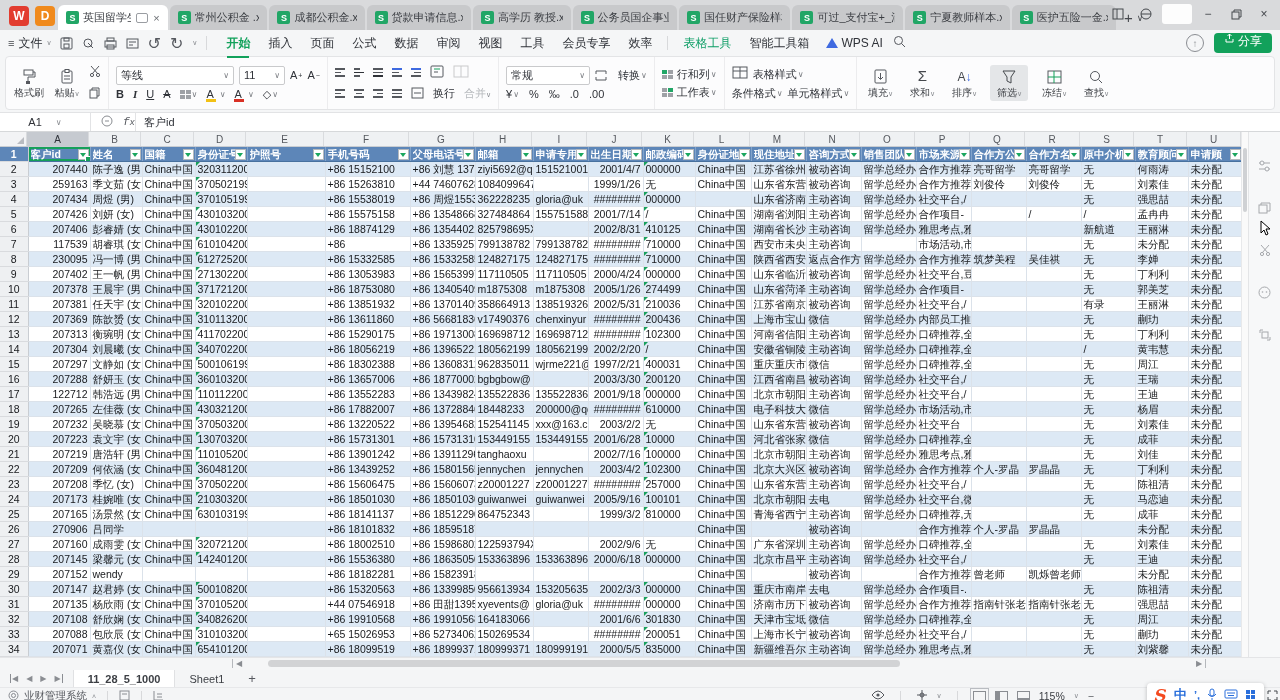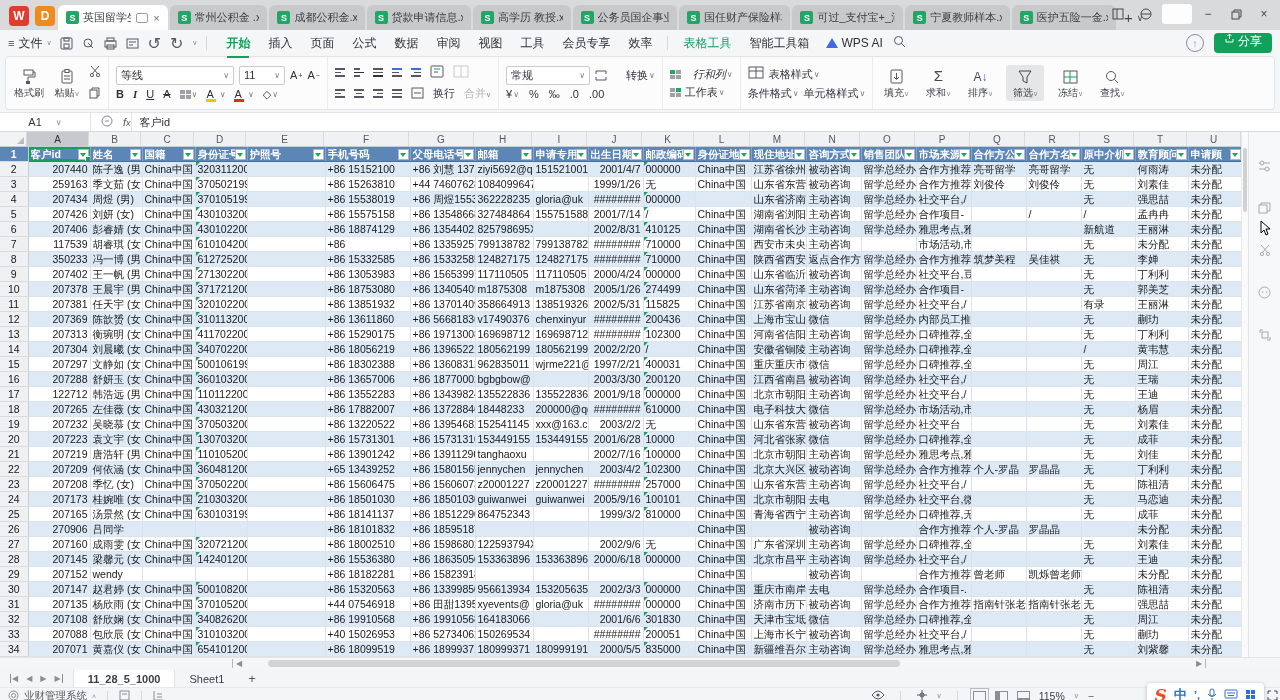--- a/index.html
+++ b/index.html
@@ -67,21 +67,21 @@
   .tlabel2{font-size:11px;color:#2f3238;white-space:nowrap;}
   .gridic{display:inline-grid;grid-template-columns:5px 5px;grid-template-rows:4px 4px;gap:1px;}
   .gridic i{background:#9ea1a6;}
   .gridic i.g{background:#21a666;}
   
   .formulabar{height:18px;background:#fff;border-top:1px solid #e2e3e5;border-bottom:1px solid #d6d8da;
               display:flex;align-items:center;font-size:11px;color:#2f3238;}
   .namebox{width:90px;display:flex;align-items:center;justify-content:center;gap:14px;border-right:1px solid #e2e3e5;height:100%;}
   .namebox .dd{font-size:8px;color:#8a8d92;}
   .fxzone{display:flex;align-items:center;gap:10px;padding-left:10px;}
-  .fx{font-family:Liberation Sans, sans-serif;font-style:italic;color:#55585e;}
+  .fx{font-family:Liberation Mono, monospace;font-style:italic;color:#55585e;}
   .fcontent{border-left:1px solid #e2e3e5;padding-left:8px;height:100%;display:flex;align-items:center;}
   
   .gridwrap{height:525px;display:flex;background:#fff;position:relative;}
   .tablearea{width:1242px;overflow:hidden;}
   .colletters{height:14px;display:flex;background:#eff1f3;border-bottom:1px solid #c9cdd2;}
   .cl{box-sizing:border-box;border-right:1px solid #d9dbde;font-size:10px;color:#55585e;
       display:flex;align-items:center;justify-content:center;height:14px;}
   .cl.corner{position:relative;background:#f2f3f5;}
   .cl.corner::after{content:"";position:absolute;right:2px;bottom:2px;border-left:7px solid transparent;border-bottom:7px solid #b9bcc1;}
   .cl.sel{background:#c6cad0;color:#2f3238;}
@@ -442,21 +442,21 @@
       <div class="rrow">
         <span class="rsel" style="width:74px;">
               <span>常规</span>
               <span class="dd">∨</span>
             </span>
         <span class="chip">
               <svg width="12" height="11">
                 <polyline points="1,4 1,1 11,1 11,4" fill="none" stroke="#55585e"></polyline>
                 <polyline points="11,7 11,10 1,10 1,7" fill="none" stroke="#55585e"></polyline>
               </svg>
-              <span style="margin-left:18px;">转换</span>
+              <span style="margin-left:10px;">转换</span>
               <span class="dd">∨</span>
             </span>
       </div>
       <div class="rrow" style="gap:10px;">
         <span class="chip">
               <span>¥</span>
               <span class="dd">∨</span>
             </span>
         <span class="chip">%</span>
         <span class="chip">‰</span>
@@ -468,21 +468,21 @@
 
   <div class="rgroup">
     <div class="rstack">
       <span class="chip">
             <span class="gridic">
               <i class="g"></i>
               <i></i>
               <i></i>
               <i></i>
             </span>
-            <span style="margin-left:11px;font-style:italic;">行和列</span>
+            <span style="margin-left:3px;">行和列</span>
             <span class="dd">∨</span>
           </span>
       <span class="chip">
             <span class="gridic">
               <i></i>
               <i class="g"></i>
               <i></i>
               <i></i>
             </span>
             <span style="margin-left:3px;">工作表</span>
@@ -860,21 +860,21 @@
             <td></td>
             <td class="ovf"><span class="v">市场活动,市</span></td>
             <td></td>
             <td></td>
             <td><span class="v">无</span></td>
             <td><span class="v">未分配</span></td>
             <td><span class="v">未分配</span></td>
           </tr>
           <tr class="tint">
             <td class="rn">8</td>
-            <td class="ra"><span class="v">350233</span></td>
+            <td class="ra"><span class="v">230095</span></td>
             <td><span class="v">冯一博 (男</span></td>
             <td><span class="v">China中国</span></td>
             <td class="ovf tri"><span class="v">612725200110100019</span></td>
             <td></td>
             <td><span class="v">+86 15332585</span></td>
             <td><span class="v">+86 1533258500</span></td>
             <td><span class="v">124827175</span></td>
             <td><span class="v">124827175</span></td>
             <td class="ra"><span class="v">########</span></td>
             <td class="tri"><span class="v">710000</span></td>
@@ -942,21 +942,21 @@
             <td class="ra"><span class="v">207381</span></td>
             <td><span class="v">任天宇 (女</span></td>
             <td><span class="v">China中国</span></td>
             <td class="ovf tri"><span class="v">32010220020531242X</span></td>
             <td></td>
             <td><span class="v">+86 13851932</span></td>
             <td><span class="v">+86 1370140948</span></td>
             <td><span class="v">358664913</span></td>
             <td><span class="v">138519326</span></td>
             <td class="ra"><span class="v">2002/5/31</span></td>
-            <td class="tri"><span class="v">115825</span></td>
+            <td class="tri"><span class="v">210036</span></td>
             <td><span class="v">China中国</span></td>
             <td><span class="v">江苏省南京</span></td>
             <td><span class="v">被动咨询</span></td>
             <td><span class="v">留学总经办</span></td>
             <td class="ovf"><span class="v">社交平台,/</span></td>
             <td></td>
             <td></td>
             <td><span class="v">有录</span></td>
             <td><span class="v">王丽淋</span></td>
             <td><span class="v">未分配</span></td>
@@ -1201,21 +1201,21 @@
             <td><span class="v">刘佳</span></td>
             <td><span class="v">未分配</span></td>
           </tr>
           <tr class="tint">
             <td class="rn">22</td>
             <td class="ra"><span class="v">207209</span></td>
             <td><span class="v">何依涵 (女</span></td>
             <td><span class="v">China中国</span></td>
             <td class="ovf tri"><span class="v">360481200304020026</span></td>
             <td></td>
-            <td><span class="v">+65 13439252</span></td>
+            <td><span class="v">+86 13439252</span></td>
             <td><span class="v">+86 1580156591</span></td>
             <td><span class="v">jennychen</span></td>
             <td><span class="v">jennychen</span></td>
             <td class="ra"><span class="v">2003/4/2</span></td>
             <td class="tri"><span class="v">102300</span></td>
             <td><span class="v">China中国</span></td>
             <td><span class="v">北京大兴区</span></td>
             <td><span class="v">被动咨询</span></td>
             <td><span class="v">留学总经办</span></td>
             <td><span class="v">合作方推荐</span></td>
@@ -1465,21 +1465,21 @@
             <td><span class="v">周江</span></td>
             <td><span class="v">未分配</span></td>
           </tr>
           <tr>
             <td class="rn">33</td>
             <td class="ra"><span class="v">207088</span></td>
             <td><span class="v">包欣辰 (女</span></td>
             <td><span class="v">China中国</span></td>
             <td class="ovf tri"><span class="v">310103200212255069</span></td>
             <td></td>
-            <td><span class="v">+40 15026953</span></td>
+            <td><span class="v">+65 15026953</span></td>
             <td><span class="v">+86 52734062</span></td>
             <td class="ovf"><span class="v">150269534</span></td>
             <td></td>
             <td class="ra"><span class="v">########</span></td>
             <td class="tri"><span class="v">200051</span></td>
             <td><span class="v">China中国</span></td>
             <td><span class="v">上海市长宁</span></td>
             <td><span class="v">被动咨询</span></td>
             <td><span class="v">留学总经办</span></td>
             <td class="ovf"><span class="v">社交平台,/</span></td>

